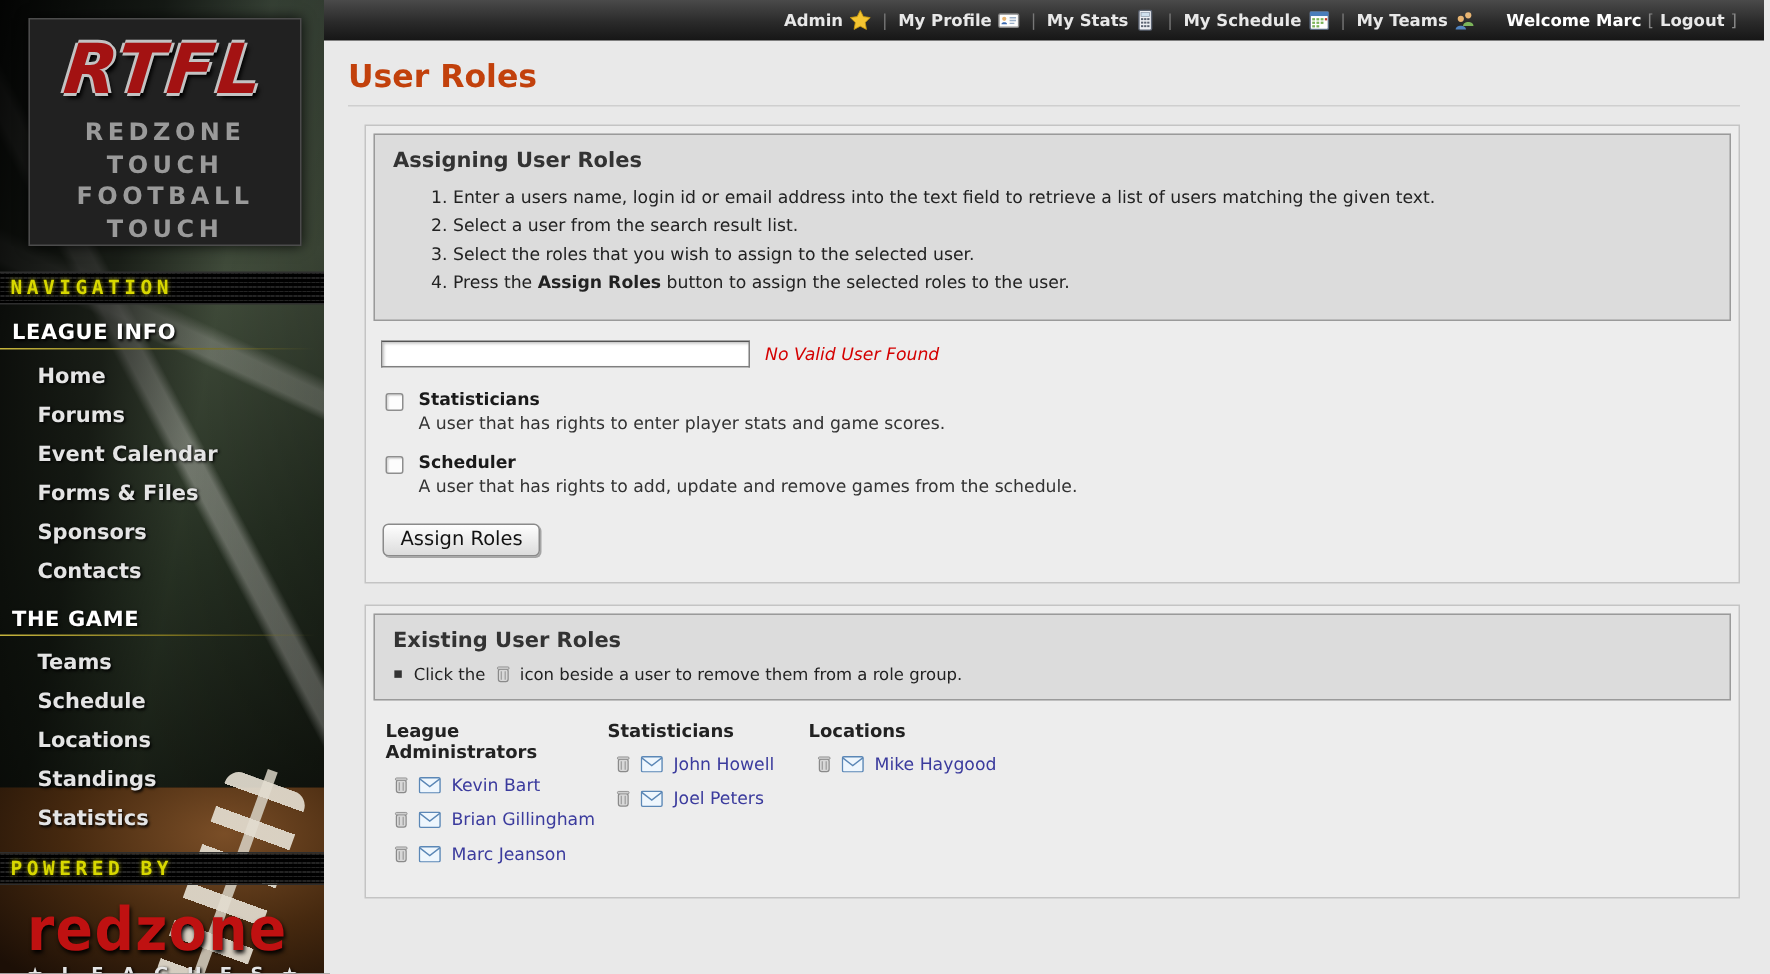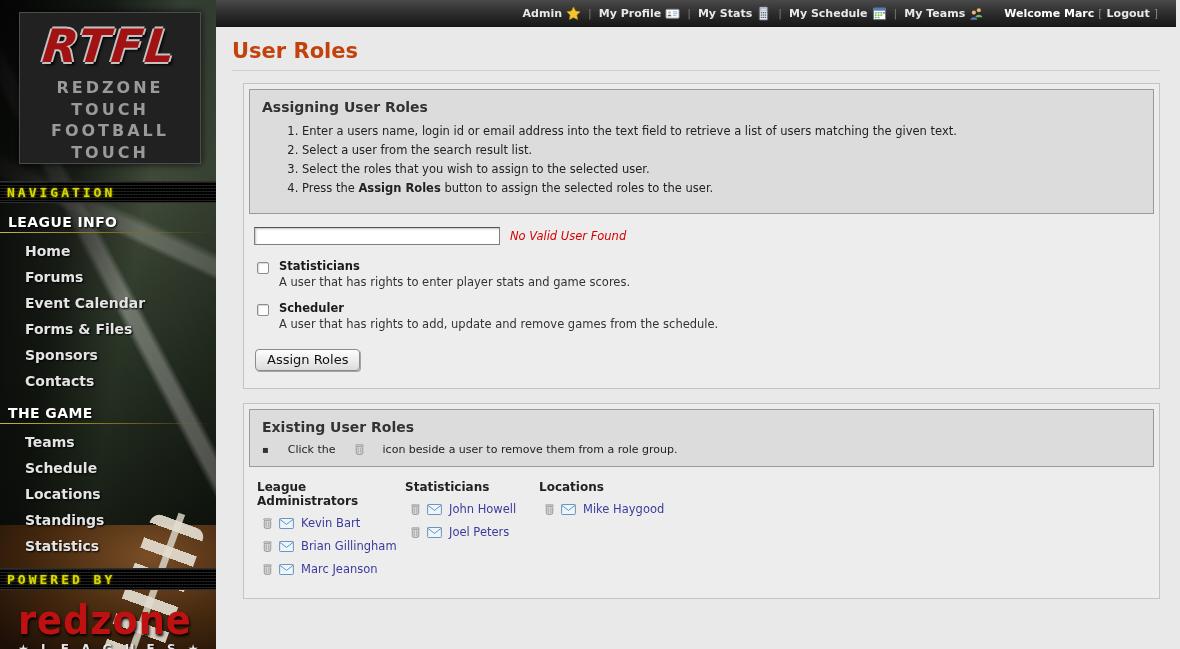--- a/index.html
+++ b/index.html
@@ -77,21 +77,21 @@
   .role-row { display:flex; align-items:flex-start; margin-bottom:11px; }
   .checkbox { width:12px; height:12px; background:#fdfdfd; border:1px solid #8e8e8e; border-radius:2px;
     box-shadow:inset 1px 1px 1px rgba(0,0,0,.15); margin:3px 10px 0 3px; flex:none; }
   .role-label { font-size:11.5px; font-weight:bold; color:#1a1a1a; line-height:1.35; }
   .role-desc { font-size:11.5px; color:#333; line-height:1.35; }
 
   .assign-btn { margin-top:6px; margin-left:1px; font-family:"DejaVu Sans","Liberation Sans",sans-serif;
     font-size:13px; color:#111; padding:2px 11px 3px; background:linear-gradient(#fefefe,#dcdcdc);
     border:1px solid #8a8a8a; border-radius:4px; box-shadow:1px 1px 0 rgba(0,0,0,.3); cursor:pointer; }
 
-  .hint-row { display:flex; align-items:center; gap:17px; margin-top:8px; font-size:11px; color:#222;text-align:right; }
+  .hint-row { display:flex; align-items:center; gap:5px; margin-top:8px; font-size:11px; color:#222;text-align:right; }
   .hint-row::before { content:"▪"; font-size:10px; color:#333; margin-right:2px; }
 
   .groups { display:flex; padding:13px 0 8px 8px; }
   .group { width:148px; }
   .group + .group { width:134px; }
   .group:last-child { width:auto; }
   .group h3 { font-size:12px; font-weight:bold; color:#222; margin-bottom:8px; }
   .user-row { display:flex; align-items:center; gap:5px; margin:0 0 9px 4px; }
   .icnbtn { display:inline-flex; cursor:pointer; }
   .user-link { color:#3b3b9d; font-size:11.5px; text-decoration:none; margin-left:2px; }

